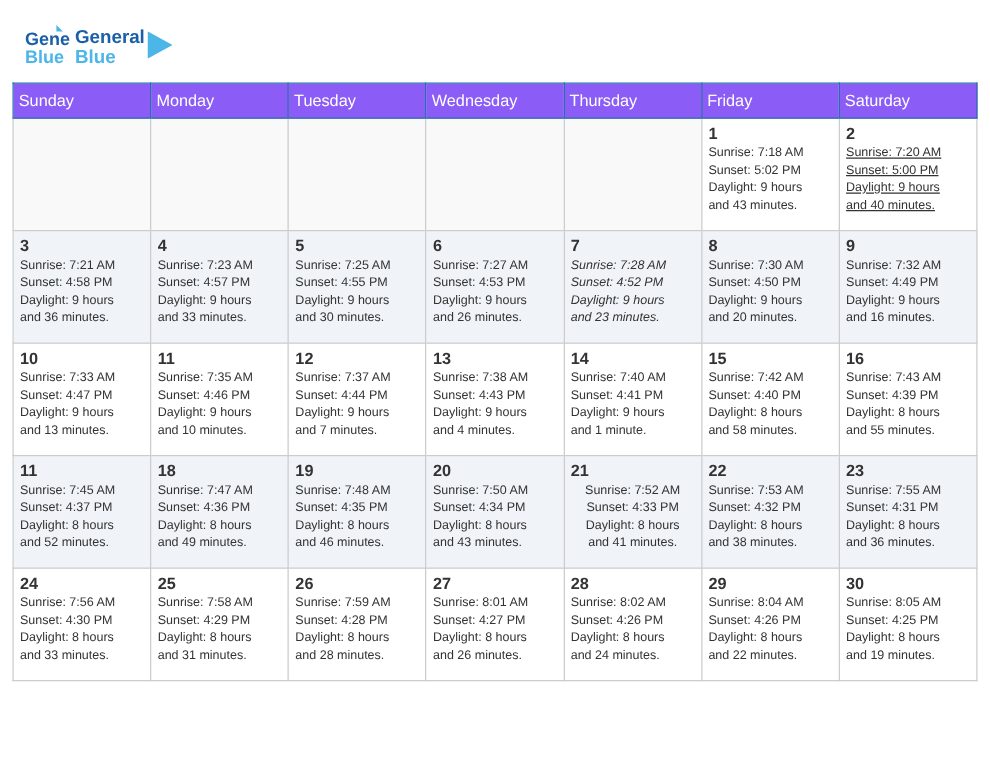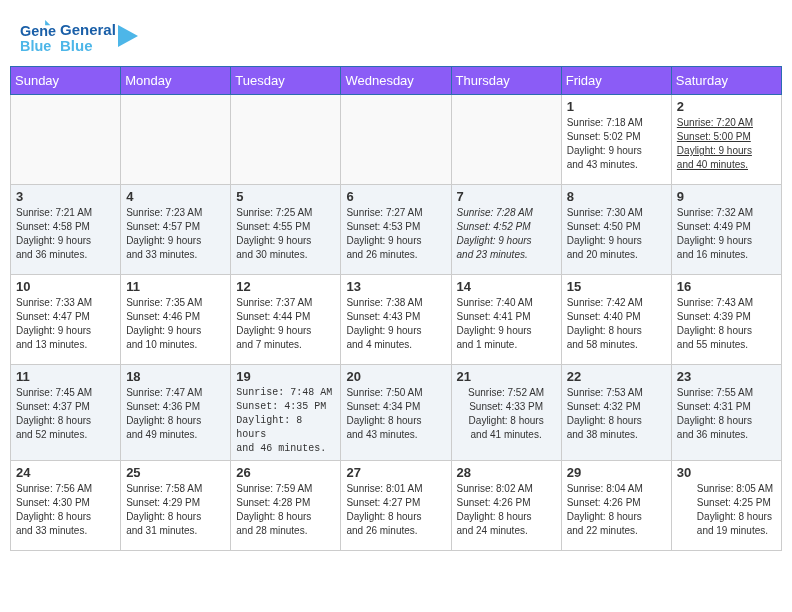--- a/index.html
+++ b/index.html
@@ -250,21 +250,21 @@
         </td>
         <td>
           <div class="day-number">18</div>
           <div class="day-info" style="white-space: pre-line;">Sunrise: 7:47 AM
 Sunset: 4:36 PM
 Daylight: 8 hours
 and 49 minutes.</div>
         </td>
         <td>
           <div class="day-number">19</div>
-          <div class="day-info" style="white-space: pre-line; font-family: Liberation Mono, monospace;">Sunrise: 7:48 AM
+          <div class="day-info" style="white-space: pre-line;">Sunrise: 7:48 AM
 Sunset: 4:35 PM
 Daylight: 8 hours
 and 46 minutes.</div>
         </td>
         <td>
           <div class="day-number">20</div>
           <div class="day-info" style="white-space: pre-line;">Sunrise: 7:50 AM
 Sunset: 4:34 PM
 Daylight: 8 hours
 and 43 minutes.</div>
@@ -329,20 +329,20 @@
         </td>
         <td>
           <div class="day-number">29</div>
           <div class="day-info" style="white-space: pre-line;">Sunrise: 8:04 AM
 Sunset: 4:26 PM
 Daylight: 8 hours
 and 22 minutes.</div>
         </td>
         <td>
           <div class="day-number">30</div>
-          <div class="day-info" style="white-space: pre-line; margin-left: 20px;">Sunrise: 8:05 AM
+          <div class="day-info" style="white-space: pre-line;">Sunrise: 8:05 AM
 Sunset: 4:25 PM
 Daylight: 8 hours
 and 19 minutes.</div>
         </td>
       </tr>
     </tbody>
 </table>
 
 </body></html>

